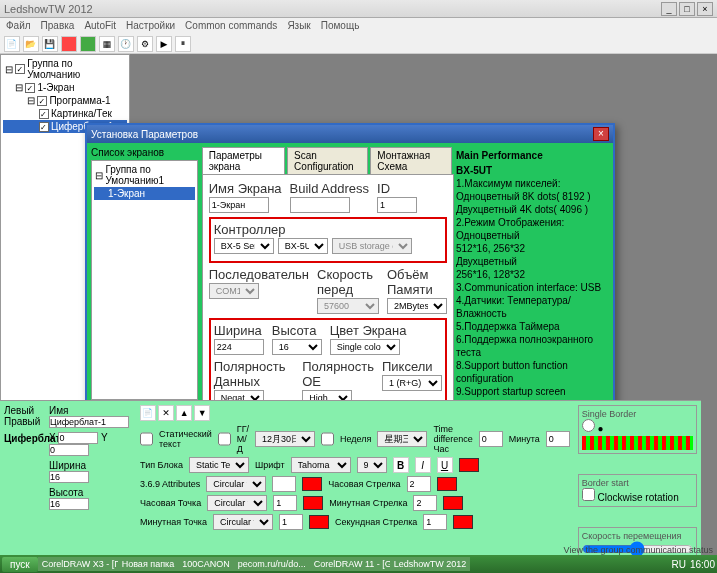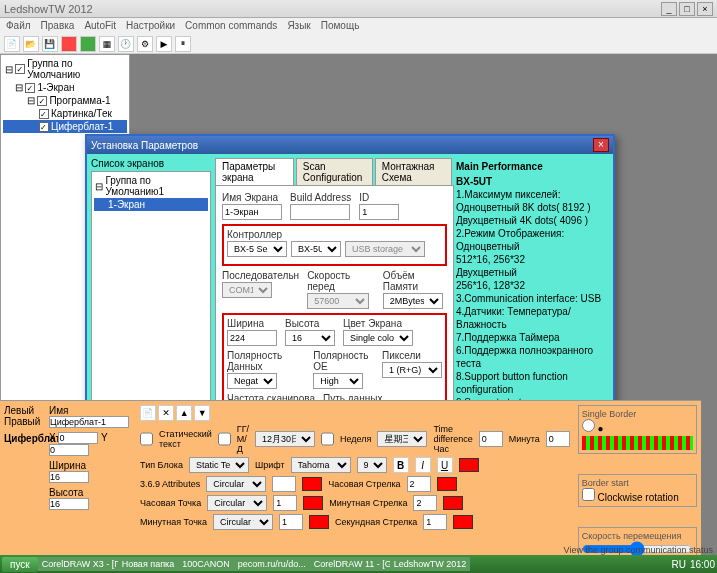--- a/index.html
+++ b/index.html
@@ -11,53 +11,53 @@
 .menubar{background:#f0f0f0;height:16px;display:flex;gap:10px;padding:2px 6px;font-size:10px;color:#555}
 .toolbar{background:#f0f0f0;height:20px;display:flex;gap:3px;padding:2px 4px;border-bottom:1px solid #ccc;align-items:center}
 .tbtn{width:16px;height:16px;border:1px solid #ccc;background:#fff;display:flex;align-items:center;justify-content:center;font-size:9px}
 .main{display:flex;height:calc(100% - 54px)}
 .tree{width:130px;background:#fff;border:1px solid #999;font-size:10px;padding:2px}
 .tree-item{padding:1px 2px;display:flex;align-items:center;gap:2px}
 .tree-item.sel{background:#316ac5;color:#fff}
 .cbox{width:10px;height:10px;border:1px solid #666;display:inline-block;background:#fff}
 .cbox.ck::after{content:"✓";font-size:8px;color:#000;position:relative;top:-2px}
 .workspace{flex:1;background:#808080;position:relative}
-.dialog{position:absolute;left:85px;top:134px;width:530px;background:#5eead4;border:2px solid #316ac5;box-shadow:3px 3px 8px rgba(0,0,0,.4)}
+.dialog{position:absolute;left:85px;top:123px;width:530px;background:#22c55e;border:2px solid #316ac5;box-shadow:3px 3px 8px rgba(0,0,0,.4)}
 .dlg-title{background:linear-gradient(#4a7ac9,#2c5aa0);color:#fff;padding:2px 4px;display:flex;align-items:center;font-size:11px}
 .dlg-close{margin-left:auto;width:16px;height:14px;background:#d04040;color:#fff;text-align:center;border:1px solid #800;line-height:12px}
 .dlg-body{display:flex;padding:4px;gap:4px}
 .dlg-left{width:120px}
 .dlg-left-lbl{font-size:10px;margin-bottom:2px}
 .dlg-tree{border:1px solid #999;background:#fff;height:240px;padding:2px;font-size:10px}
 .dlg-tree-item{padding:1px;display:flex;align-items:center;gap:2px}
 .dlg-tree-item.sel{background:#316ac5;color:#fff}
 .dlg-right{flex:1}
 .tabs{display:flex;border-bottom:1px solid #999}
 .tab{padding:2px 6px;border:1px solid #999;border-bottom:none;background:#ece9d8;font-size:10px;margin-right:2px}
 .tab.active{background:#fff}
 .tab-content{border:1px solid #999;border-top:none;background:#fff;padding:6px;height:230px;position:relative}
 .row{display:flex;gap:8px;margin-bottom:4px}
 .field{display:flex;flex-direction:column;gap:1px}
-.field label{font-size:10px;color:#333}
+.field label{font-size:13px;color:#333}
 .field input,.field select{font-size:9px;border:1px solid #999;padding:1px 2px;height:16px;background:#fff}
 .field.dis input,.field.dis select{background:#eee;color:#888}
 .redbox{border:2px solid #d00;padding:3px;margin-bottom:4px}
 .perf{width:155px;font-size:9px;padding:2px;line-height:1.3}
 .perf-title{font-weight:bold;margin-bottom:2px}
 .perf-sub{font-weight:bold}
 .warn{display:flex;gap:4px;padding:2px;font-size:9px;color:#d00}
 .warn-ico{width:16px;height:16px;background:#ff0;border:1px solid #000;text-align:center;line-height:14px;color:#000}
 .scan-group{border:2px solid #d00;padding:3px;margin-top:4px}
 .scan-lbl{font-size:9px;text-align:center;margin-bottom:2px}
 .scan-row{display:flex;gap:2px}
 .btn{border:1px solid #999;background:#ece9d8;padding:2px 8px;font-size:10px}
 .dlg-btns{display:flex;gap:8px;justify-content:center;padding:6px}
 .blue-strip{background:#fff;text-align:center;font-size:9px;padding:2px;border:1px solid #999}
 .blue-strip .hl{color:#00d}
-.bottom-panel{position:absolute;left:0;bottom:18px;right:16px;height:155px;background:#fdba74;border-top:1px solid #999;display:flex}
+.bottom-panel{position:absolute;left:0;bottom:18px;right:16px;height:155px;background:#86efac;border-top:1px solid #999;display:flex}
 .bp-left{width:45px;padding:4px;font-size:9px}
 .bp-mid{width:100px;padding:4px;font-size:9px}
 .bp-mid .r{margin-bottom:4px}
 .bp-mid input{width:40px;border:1px solid #999;font-size:9px}
 .bp-main{flex:1;padding:4px}
 .bp-toolbar{display:flex;gap:2px;margin-bottom:3px}
 .bp-row{display:flex;gap:6px;margin-bottom:3px;align-items:center;font-size:9px}
 .bp-row label{font-size:9px}
 .bp-row select,.bp-row input{border:1px solid #999;font-size:9px;height:16px;padding:0 2px}
 .colorbox{width:20px;height:14px;border:1px solid #333}
@@ -257,21 +257,21 @@
           <div>1.Максимум пикселей:</div>
           <div>  Одноцветный 8K dots( 8192 )</div>
           <div>  Двухцветный 4K dots( 4096 )</div>
           <div>2.Режим Отображения:</div>
           <div>  Одноцветный</div>
           <div>  512*16, 256*32</div>
           <div>  Двухцветный</div>
           <div>  256*16, 128*32</div>
           <div>3.Communication interface: USB</div>
           <div>4.Датчики: Температура/Влажность</div>
-          <div>7.Поддержка Таймера</div>
+          <div>5.Поддержка Таймера</div>
           <div>6.Поддержка полноэкранного теста</div>
           <div>8.Support button function configuration</div>
           <div>9.Support startup screen configuration</div>
           <div class="scan-group">
             <div class="scan-lbl">Quickly scan configuration</div>
             <div class="scan-row">
               <select style="flex:1"><option>Outdoor P10 (2.0)</option></select>
               <button class="btn">Save Scan</button>
             </div>
           </div>

